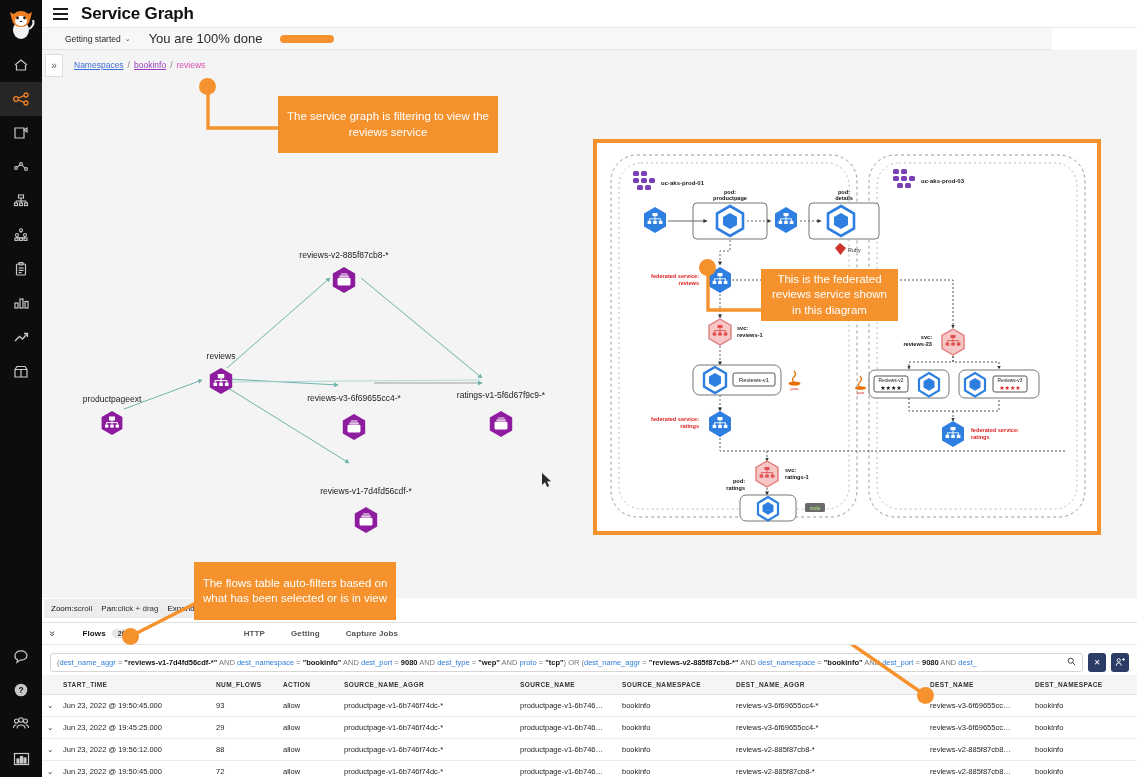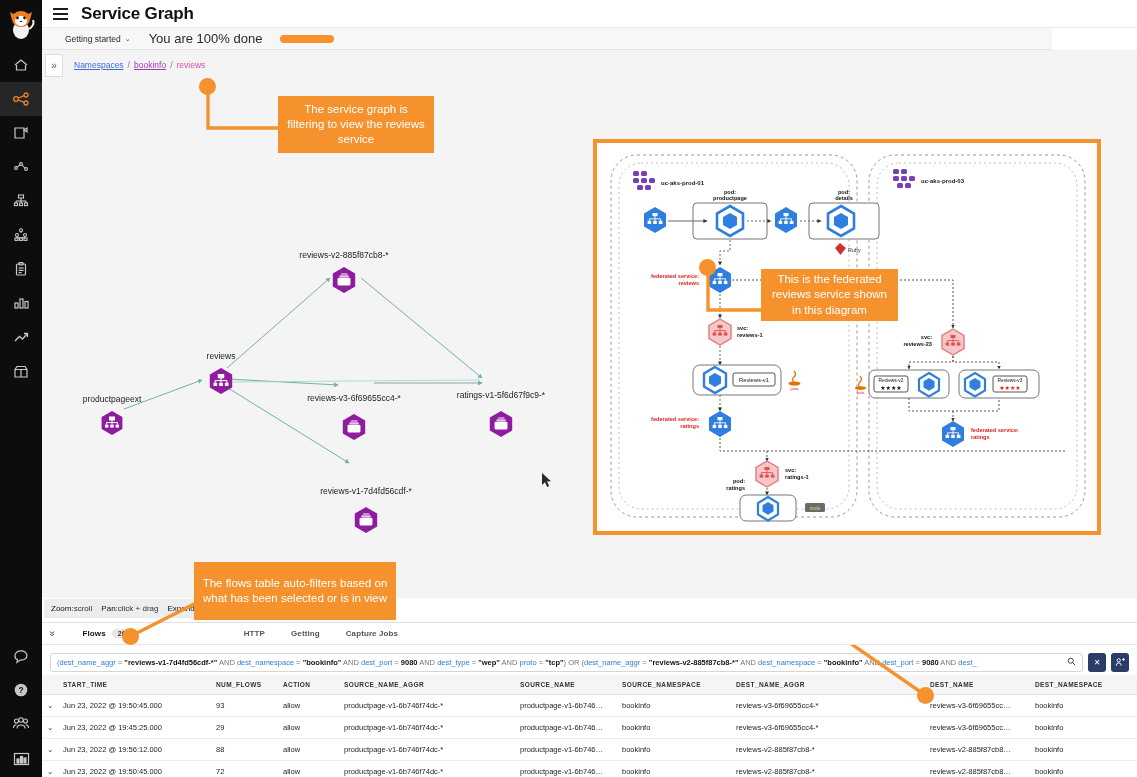--- a/index.html
+++ b/index.html
@@ -789,21 +789,21 @@
             <td>bookinfo</td>
           </tr>
         </tbody>
     </table>
   </div>
 
   <svg class="leader" style="left:200px;top:86px;width:90px;height:60px">
     <path d="M8 6 L8 42 L90 42" stroke="#f5922d" stroke-width="3.4" fill="none"></path>
   </svg>
   <div class="dot" style="left:199px;top:78px;"></div>
-  <div class="callout" style="left:278px;top:96px;width:156px;height:57px;">
+  <div class="callout" style="left:278px;top:96px;width:220px;height:57px;">
     <span>The service graph is filtering to view the reviews service</span>
   </div>
 
   <svg class="leader" style="left:700px;top:266px;width:90px;height:60px">
     <path d="M8 4 L8 44 L72 44" stroke="#f5922d" stroke-width="3.4" fill="none"></path>
   </svg>
   <div class="dot" style="left:699px;top:259px;"></div>
   <div class="callout" style="left:761px;top:269px;width:137px;height:52px;">
     <span>This is the federated reviews service shown in this diagram</span>
   </div>

